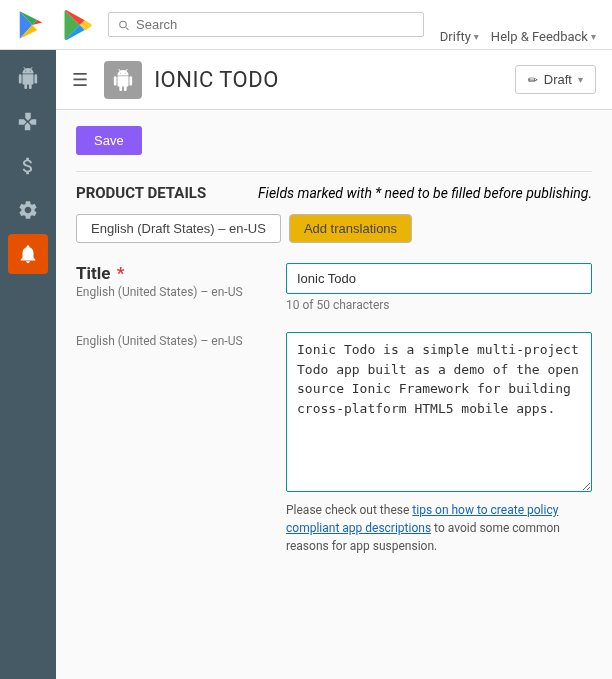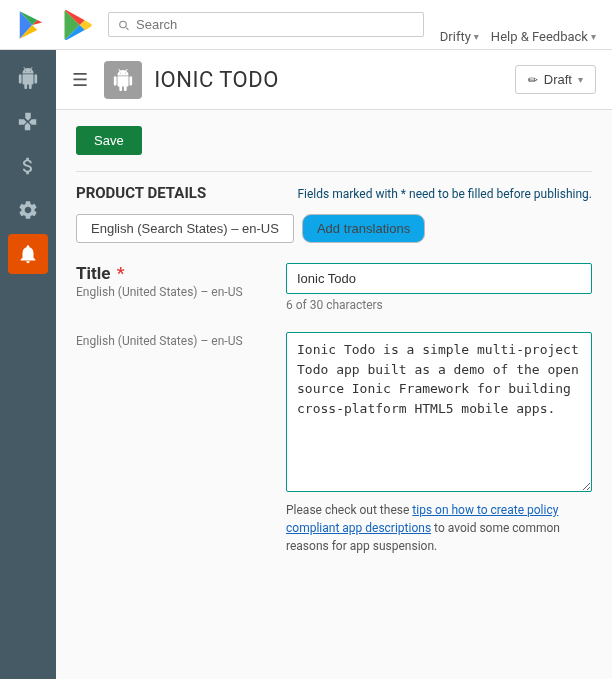--- a/index.html
+++ b/index.html
@@ -162,21 +162,21 @@
       gap: 16px;
       margin-bottom: 16px;
     }
     .store-listing-title {
       font-size: 15px;
       font-weight: 700;
       color: #333;
       letter-spacing: 0.3px;
     }
     .save-btn {
-      background: #15803d;
+      background: #8b5cf6;
       color: #fff;
       border: none;
       border-radius: 3px;
       padding: 7px 18px;
       font-size: 13px;
       cursor: pointer;
       font-weight: 500;
     }
 
     
@@ -194,22 +194,23 @@
       margin-bottom: 12px;
       flex-wrap: wrap;
       gap: 8px;
     }
     .product-details-title {
       font-size: 15px;
       font-weight: 700;
       color: #333;
     }
     .required-note {
-      font-size: 12px;
-      color: #0c4a6e;
+      font-size: 14px;
+      color: #000000;
+      font-style: italic;
     }
 
     
     .lang-buttons {
       display: flex;
       gap: 8px;
       margin-bottom: 20px;
     }
     .lang-btn {
       background: #f5f5f5;
@@ -218,23 +219,23 @@
       padding: 6px 14px;
       font-size: 13px;
       cursor: pointer;
       color: #444;
     }
     .lang-btn.primary {
       background: #fff;
       border: 1px solid #bbb;
     }
     .add-translations-btn {
-      background: #0ea5e9;
+      background: #eab308;
       border: 1px solid #bbb;
-      border-radius: 9px;
+      border-radius: 4px;
       padding: 6px 14px;
       font-size: 13px;
       cursor: pointer;
       color: #444;
     }
 
     
     .form-row {
       display: flex;
       gap: 20px;
@@ -400,37 +401,37 @@
 
       <hr class="divider">
 
       <div class="product-details-header">
         <span class="product-details-title">PRODUCT DETAILS</span>
         <span class="required-note">Fields marked with * need to be filled before publishing.</span>
       </div>
 
       <div class="lang-buttons">
         <button class="lang-btn primary">
-          <span>English (Search States)</span>
+          <span>English (Draft States)</span>
           <span> – </span>
           <span>en-US</span>
         </button>
         <button class="add-translations-btn">Add translations</button>
       </div>
 
       <div class="form-row">
         <div class="form-label-col">
           <div class="form-label">
             <span>Title</span><span class="required-star"> *</span>
           </div>
           <div class="form-sublabel">English (United States) – en-US</div>
         </div>
         <div class="form-field-col">
           <input type="text" class="form-input" value="Ionic Todo" style="">
-          <div class="char-count">6 of 30 characters</div>
+          <div class="char-count">10 of 50 characters</div>
         </div>
       </div>
 
       <div class="form-row">
         <div class="form-label-col">
           <div class="form-sublabel">English (United States) – en-US</div>
         </div>
         <div class="form-field-col">
           <textarea class="form-textarea" style="">Ionic Todo is a simple multi-project Todo app built as a demo of the open source Ionic Framework for building cross-platform HTML5 mobile apps.</textarea>
           <div class="policy-note">

